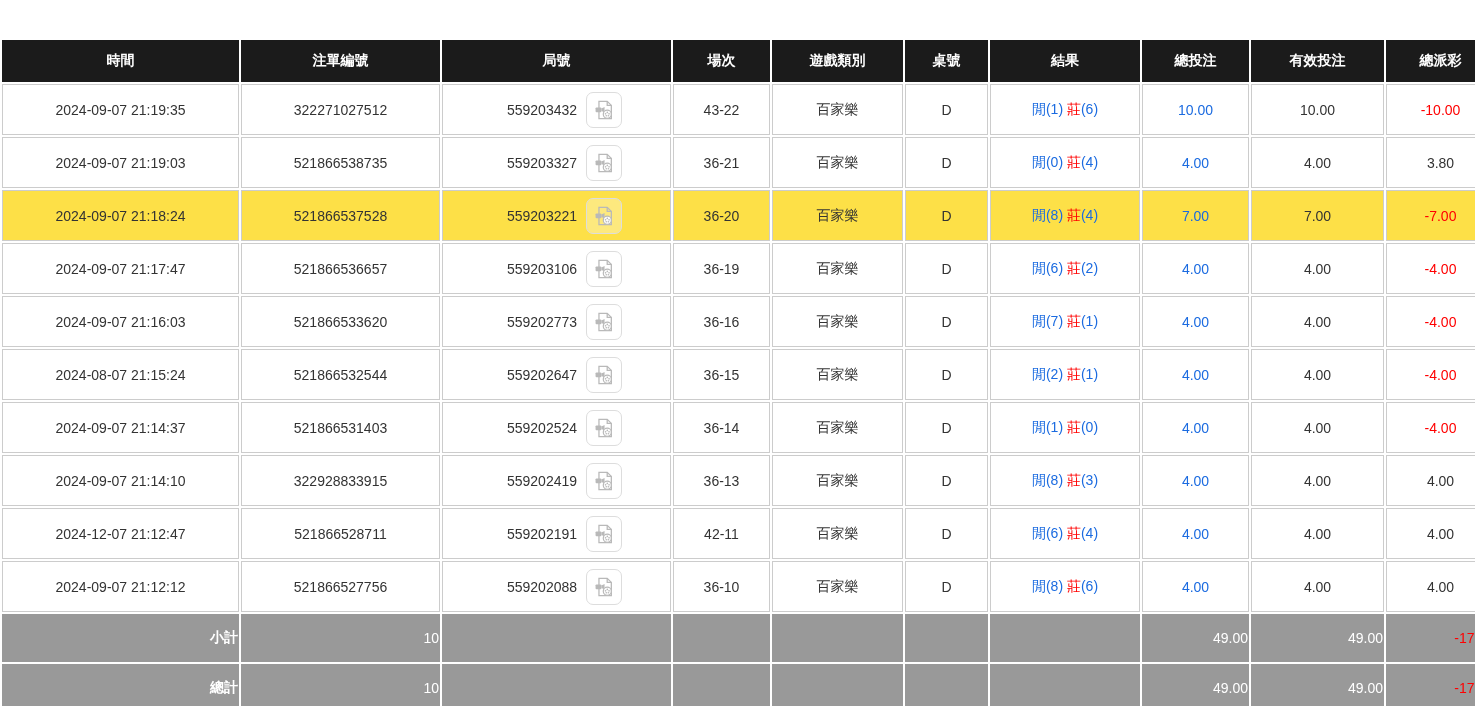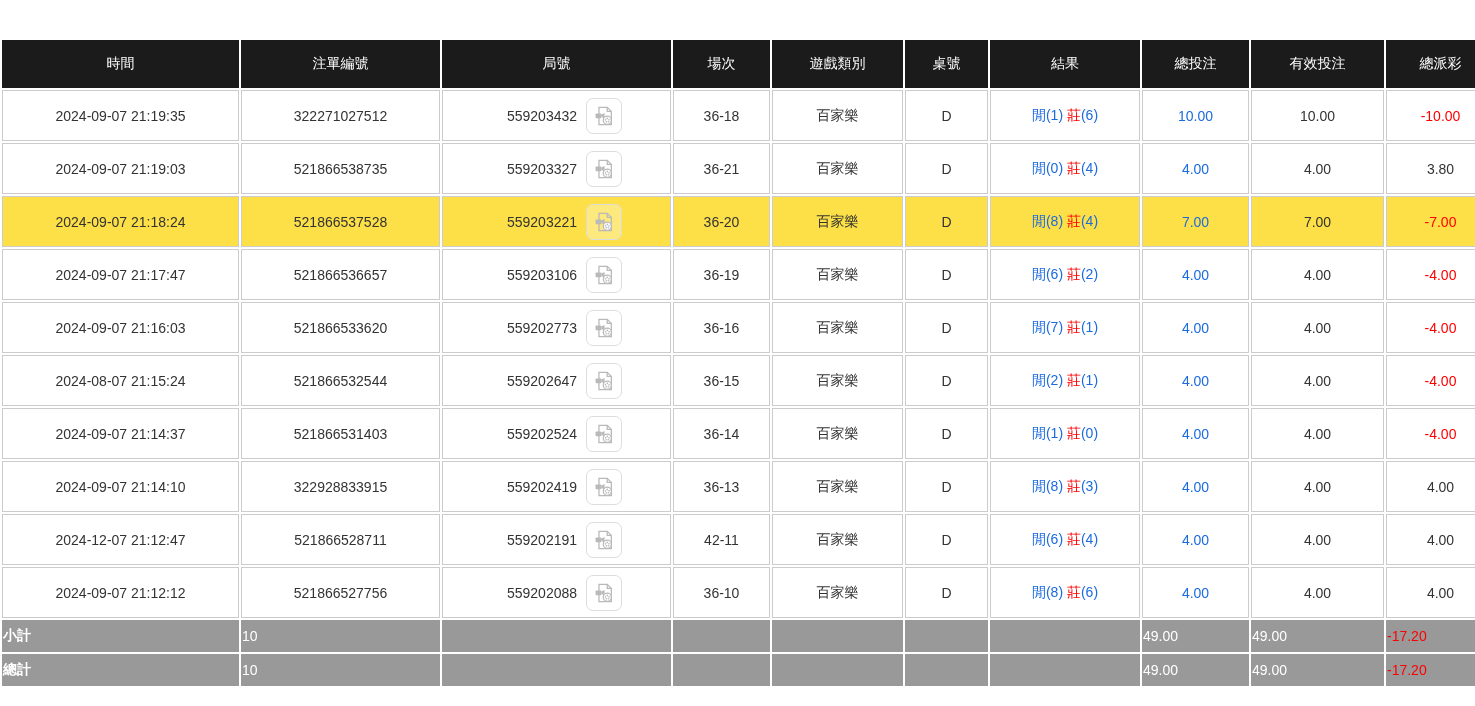--- a/index.html
+++ b/index.html
@@ -2,31 +2,31 @@
 <html><head>
 <meta charset="utf-8">
 <style>
   html,body{margin:0;padding:0;background:#fff;}
   body{width:1475px;font-family:"Liberation Sans","DejaVu Sans",sans-serif;}
   .page{padding-top:38px;}
   table{width:1475px;border-collapse:separate;border-spacing:2px;table-layout:fixed;}
   col.c1{width:237px}col.c2{width:199px}col.c3{width:229px}col.c4{width:97px}
   col.c5{width:131px}col.c6{width:83px}col.c7{width:150px}col.c8{width:107px}
   col.c9{width:133px}col.c10{width:109px}
-  th{background:#1b1b1b;color:#fff;font-weight:normal;font-size:14px;height:48px;box-sizing:border-box;text-align:center;}
+  th{background:#1b1b1b;color:#fff;font-weight:bold;font-size:14px;height:42px;box-sizing:border-box;text-align:center;}
   tbody td{background:#fff;border:1px solid #ccc;text-align:center;font-size:14px;color:#333;height:51px;box-sizing:border-box;vertical-align:middle;}
   tr.highlight td{background:#fde047;}
   .blue{color:#1b6be0;}
   .red{color:#ff0000;}
   td.bet-blue{color:#1b6be0;}
   .round-wrap{display:flex;align-items:center;justify-content:center;gap:9px;margin-left:16px;}
   .video-btn{display:inline-flex;align-items:center;justify-content:center;width:36px;height:36px;
     border:1px solid #ddd;border-radius:7px;background:rgba(255,255,255,0.3);cursor:pointer;padding:0;}
   .video-btn svg{display:block;}
-  tfoot td{background:#999;color:#fff;border:none;text-align:left;font-size:14px;height:32px;box-sizing:border-box;vertical-align:middle;}
+  tfoot td{background:#999;color:#fff;border:none;text-align:right;font-size:14px;height:48px;box-sizing:border-box;vertical-align:middle;}
   tfoot td.label{font-weight:bold;}
   tfoot td.red{color:#ff0000;}
 </style>
 </head>
 <body>
 
 <div class="page">
   <table>
     <colgroup>
       <col class="c1">
@@ -72,21 +72,21 @@
               <circle cx="15.6" cy="14.6" r="0.9" fill="#b9b9b9"></circle>
               <circle cx="13.7" cy="16.2" r="0.9" fill="#b9b9b9"></circle>
               <circle cx="17.5" cy="16.2" r="0.9" fill="#b9b9b9"></circle>
               <circle cx="14.5" cy="18.3" r="0.9" fill="#b9b9b9"></circle>
               <circle cx="16.8" cy="18.3" r="0.9" fill="#b9b9b9"></circle>
             </svg>
           </span>
         </button>
       </span>
     </td>
-    <td>36-18</td>
+    <td>43-22</td>
     <td>百家樂</td>
     <td>D</td>
     <td>
       <span class="blue">閒(1) </span>
       <span class="red">莊</span><span class="blue">(6)</span>
     </td>
     <td class="bet-blue">10.00</td>
     <td>10.00</td>
     <td class="red">-10.00</td>
   </tr>

